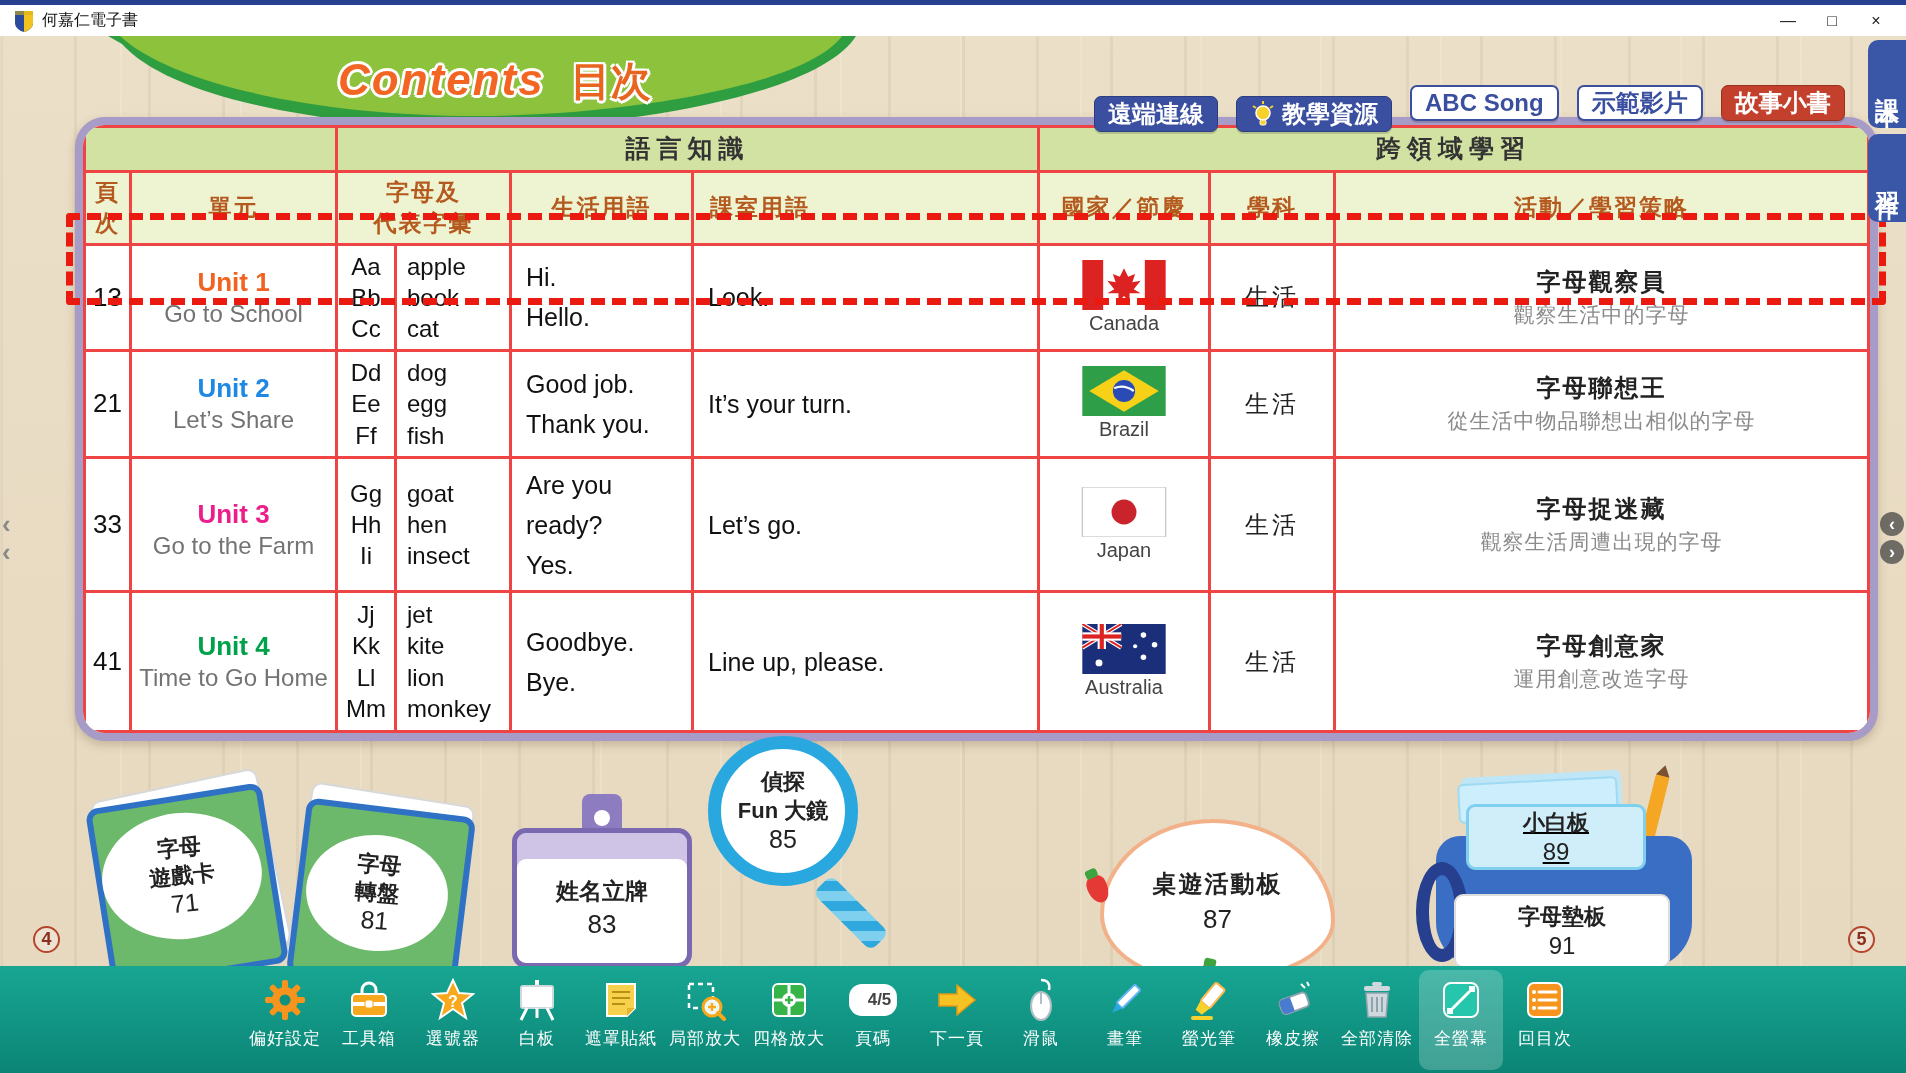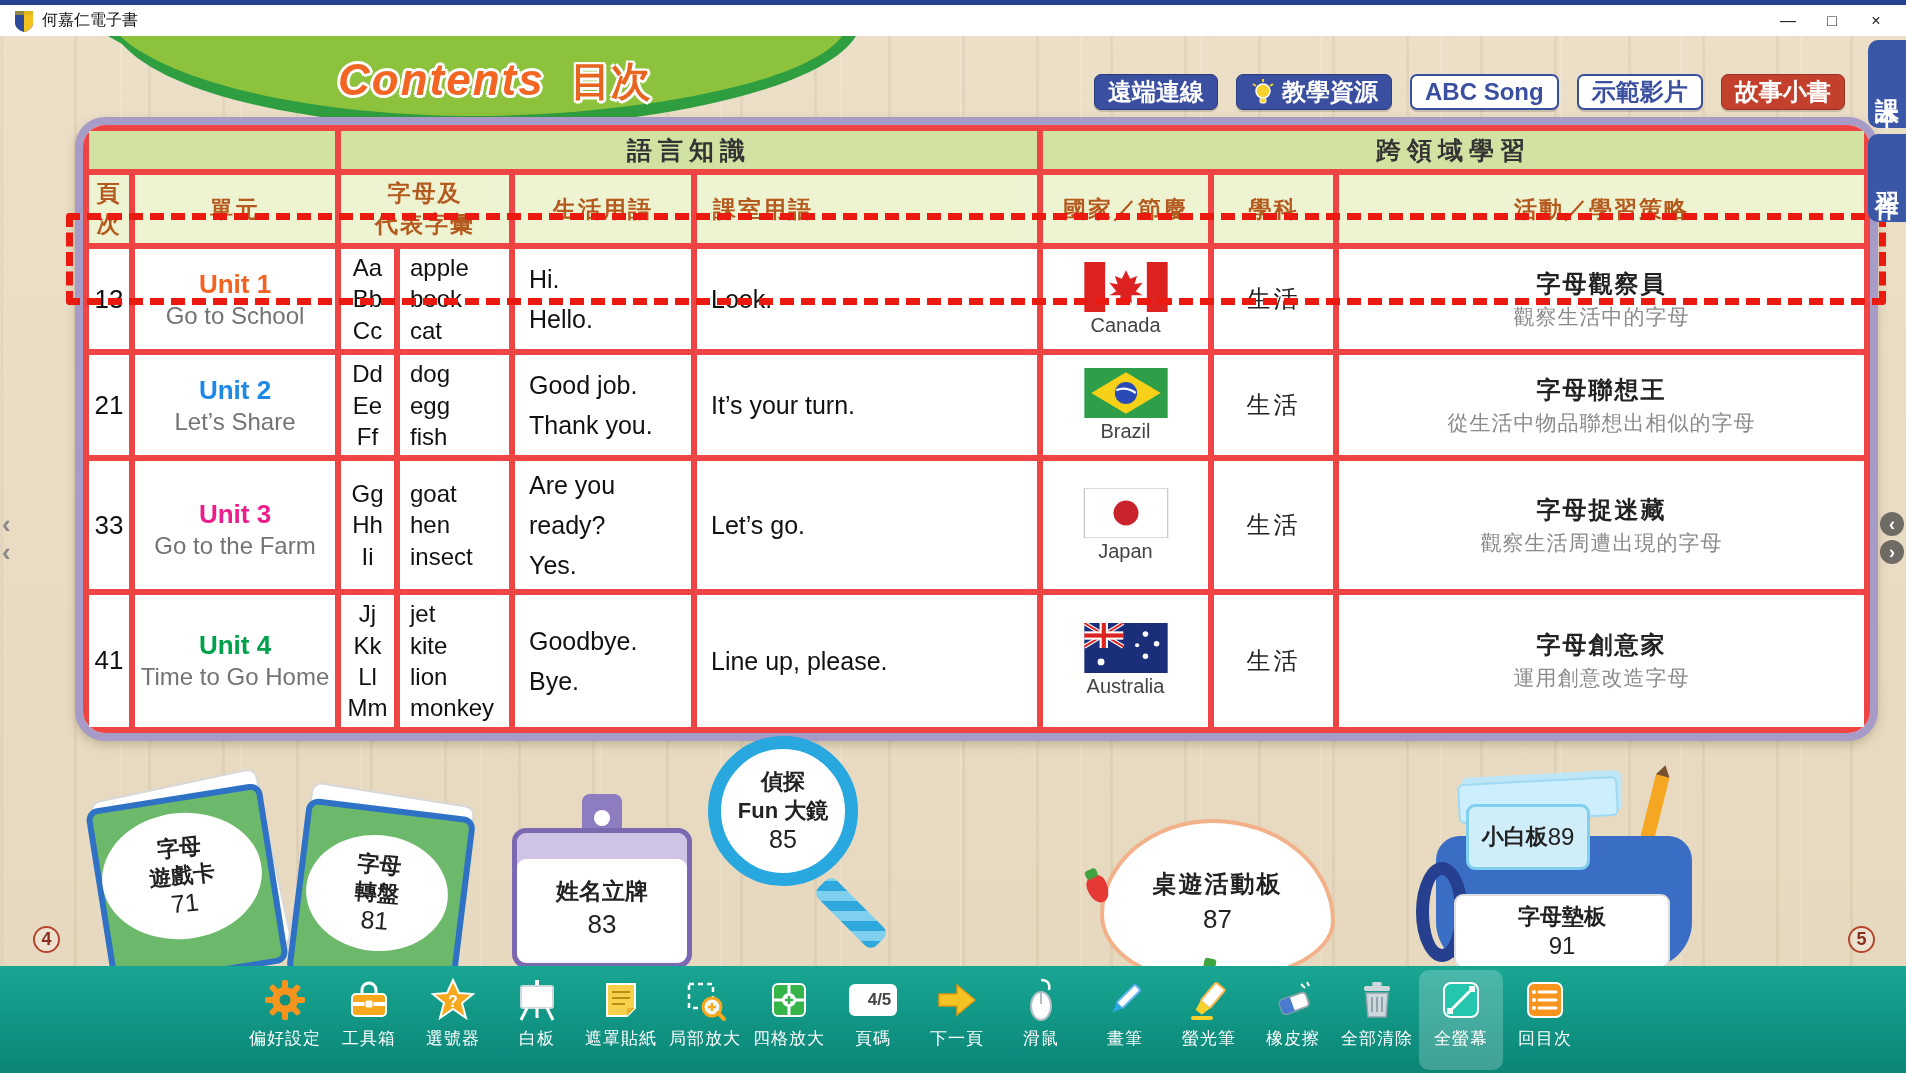--- a/index.html
+++ b/index.html
@@ -28,37 +28,37 @@
   .banner-title { position:absolute; left:230px; top:18px; display:flex; align-items:baseline; gap:26px; }
   .banner-en { font-size:44px; font-weight:bold; font-style:italic; color:#f26522; letter-spacing:2px;
     text-shadow:-2px -2px 0 #fff,2px -2px 0 #fff,-2px 2px 0 #fff,2px 2px 0 #fff,0 3px 0 #fff,3px 0 0 #fff,-3px 0 0 #fff,0 -3px 0 #fff; }
   .banner-zh { font-size:40px; font-weight:bold; color:#e8651f;
     text-shadow:-2px -2px 0 #fff,2px -2px 0 #fff,-2px 2px 0 #fff,2px 2px 0 #fff,0 3px 0 #fff,3px 0 0 #fff; }
 
   
   .top-buttons { position:absolute; left:1094px; top:36px; display:flex; gap:18px; align-items:center; z-index:30; }
   .tbtn { height:36px; display:flex; align-items:center; gap:6px; padding:0 13px; border-radius:7px;
     font-size:24px; font-weight:bold; cursor:pointer; white-space:nowrap; }
-  .tbtn.solid-blue { background:#3a4f9f; color:#fff; border:1px solid #2c3c80; box-shadow:0 2px 0 rgba(0,0,0,.15); }
+  .tbtn.solid-blue { background:#3a4f9f; color:#fff; border:1px solid #2c3c80; box-shadow:0 2px 0 rgba(0,0,0,.15);margin-top:22px; }
   .tbtn.outline-blue { background:#fff; color:#3a4f9f; border:2px solid #3a4f9f; box-shadow:inset 0 0 0 2px #fff,0 2px 0 rgba(0,0,0,.15); }
   .tbtn.solid-red { background:#c2402c; color:#fff; border:1px solid #99301f; box-shadow:0 2px 0 rgba(0,0,0,.15); }
 
   
   .side-tab { position:absolute; right:0; width:38px; background:#3a56a7; color:#fff;
     writing-mode:vertical-rl; text-orientation:upright; font-size:24px; font-weight:bold; letter-spacing:6px;
     display:flex; align-items:center; justify-content:center; border-radius:10px 0 0 10px; cursor:pointer; z-index:35; }
   .tab-textbook { top:40px; height:88px; }
   .tab-workbook { top:134px; height:88px; }
 
   
   .table-wrap { position:absolute; left:75px; top:117px; width:1803px; height:624px;
     border:8px solid #a79bc8; border-radius:30px; background:#eef3d1; overflow:hidden;
     box-shadow:0 4px 10px rgba(90,70,40,.25); }
   table.contents { width:100%; height:100%; border-collapse:collapse; table-layout:fixed; }
-  table.contents td { border:6px solid #ef4444; text-align:center; vertical-align:middle; padding:2px 4px; }
+  table.contents td { border:3px solid #ef4444; text-align:center; vertical-align:middle; padding:2px 4px; }
   tr.ghead td { background:#d2e2a2; font-size:25px; font-weight:bold; color:#333; letter-spacing:6px; }
   tr.ghead td.gh-empty { background:#d2e2a2; }
   tr.chead td { background:#eef3d1; font-size:23px; font-weight:bold; color:#b55a1f; letter-spacing:2px; }
   tr.unit-row td { background:#fff; }
   tr.review-row td { background:#eadef0; }
   .h-g{height:42px} .h-ch{height:54px} .h-r1{height:77px} .h-r2{height:78px} .h-rv1{height:56px}
   .h-r3{height:84px} .h-r4{height:105px}
   .preline { white-space:pre-line; }
   .c-page { font-size:26px; color:#111; }
   .u-title { font-size:26px; font-weight:bold; }
@@ -139,22 +139,22 @@
   .berry1 { left:-16px; top:52px; transform:rotate(-24deg); }
   .berry2 { left:92px; top:142px; transform:rotate(14deg); }
 
   .basket { left:1432px; top:742px; width:268px; height:215px; cursor:pointer; }
   .bk-papers { position:absolute; left:26px; top:2px; width:160px; height:40px; background:#cdeefc;
     border:2px solid #9fdaf2; border-radius:6px; transform:rotate(-3deg); box-shadow:4px -6px 0 #bfe6f6; }
   .bk-body { position:absolute; left:4px; top:58px; width:256px; height:132px; background:#3a6ec5;
     border-radius:24px 24px 46px 46px; }
   .bk-handle { position:absolute; left:-16px; top:84px; width:52px; height:100px; border:13px solid #263f8e;
     border-radius:50%; }
-  .bk-card1 { position:absolute; left:34px; top:26px; width:124px; height:66px; background:#cfeef9;
-    border:3px solid #7fd0ee; border-radius:9px; display:flex; flex-direction:row; align-items:center; justify-content:center; }
+  .bk-card1 { position:absolute; left:34px; top:26px; width:180px; height:66px; background:#cfeef9;
+    border:3px solid #7fd0ee; border-radius:9px; display:flex; flex-direction:column; align-items:center; justify-content:center;text-decoration:underline; }
   .bk-card2 { position:absolute; left:22px; top:104px; width:216px; height:74px; background:#fff;
     border:2px solid #ddd; border-radius:9px; display:flex; flex-direction:column; align-items:center; justify-content:center;margin-top:12px; }
   .basket .deco-label { font-size:22px; }
   .basket .deco-num { font-size:24px; }
   .bk-pencil { position:absolute; left:216px; top:-4px; width:14px; height:66px; background:#f5a623;
     border-radius:3px; transform:rotate(14deg); }
   .bk-pencil::after { content:""; position:absolute; left:0; top:-10px; border-left:7px solid transparent;
     border-right:7px solid transparent; border-bottom:11px solid #7a5230; }
 
   .corner-num { position:absolute; width:27px; height:27px; border:2px solid #b5442c; border-radius:50%;
@@ -165,21 +165,21 @@
 
   
   .toolbar { position:absolute; left:0; top:966px; width:1906px; height:107px;
     background:linear-gradient(#18a693,#0b8576); display:flex; align-items:center;
     padding-left:243px; z-index:20; }
   .tool { width:84px; height:100px; display:flex; flex-direction:column; align-items:center;
     justify-content:flex-start; padding-top:6px; gap:3px; cursor:pointer; border-radius:10px; }
   .tool.highlight { background:rgba(255,255,255,.22); }
   .tool-icon { width:48px; height:48px; display:flex; align-items:center; justify-content:center; }
   .tool-label { font-size:17px; color:#fff; letter-spacing:1px; white-space:nowrap; }
-  .page-box { width:64px; height:32px; background:#fff; border-radius:6px; display:flex;
+  .page-box { width:64px; height:32px; background:#fff; border-radius:13px; display:flex;
     align-items:center; justify-content:center; font-size:17px; font-weight:bold; color:#444;padding-left:13px; }
 </style>
 </head>
 <body>
 
 <div class="app">
 
   <div class="titlebar">
     <svg class="logo" viewBox="0 0 20 22">
       <path d="M1,1 h18 v12 c0,5 -5,8 -9,9 c-4,-1 -9,-4 -9,-9 Z" fill="#2b4a9b"></path>

